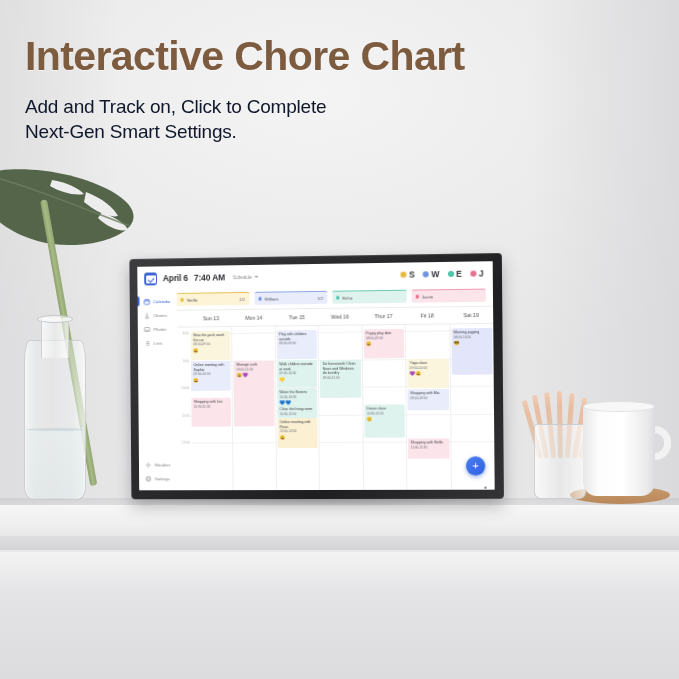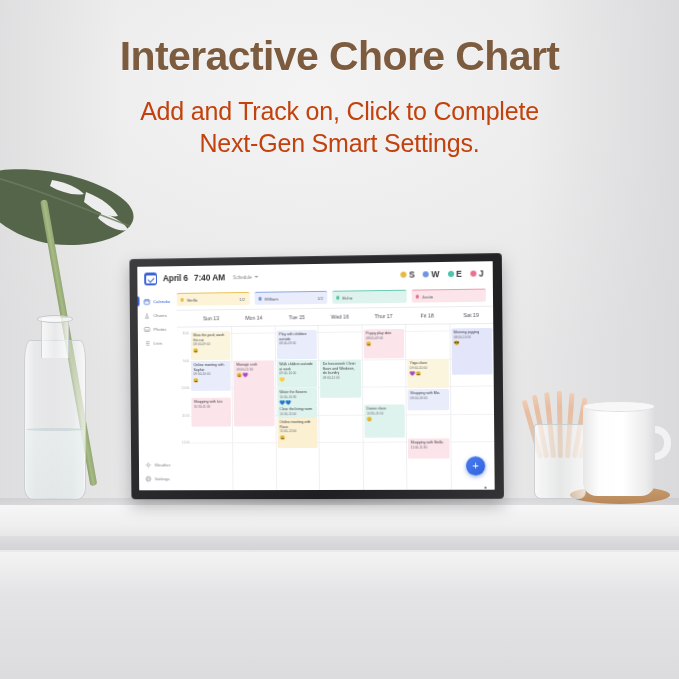--- a/index.html
+++ b/index.html
@@ -45,30 +45,31 @@
     position: absolute; left: 0; top: 498px; width: 679px; height: 14px;
     background: linear-gradient(to bottom, rgba(160,160,165,0.22), rgba(160,160,165,0));
   }
   .desk-front-gloss {
     position: absolute; left: 0; top: 552px; width: 679px; height: 42px;
     background: linear-gradient(to bottom, rgba(255,255,255,0.45), rgba(255,255,255,0));
   }
 
   
   .headline-wrap {
-    position: absolute; left: 0; top: 34px; width: 679px; text-align: center;
+    position: absolute; left: 0; top: 34px; width: 679px; 
     z-index: 6;
+    padding-left: 25px;
   }
   .headline {
     font-size: 41px; font-weight: bold; color: #7d5b3e;
     letter-spacing: -0.6px; line-height: 1.08;
     text-shadow: 0 1px 0 rgba(255,255,255,0.55);
   }
   .subhead {
-    margin-top: 17px; font-size: 25px; color: #c2410c; line-height: 1.28;
+    margin-top: 17px; font-size: 19px; color: #0f172a; line-height: 1.28;
     letter-spacing: -0.2px;
   }
   .subhead div { white-space: nowrap; }
 
   
   .leaf-group { position: absolute; left: -10px; top: 168px; width: 150px; height: 120px; z-index: 3; }
   .vase {
     position: absolute; left: 24px; top: 318px; width: 62px; height: 182px;
     z-index: 3;
   }

